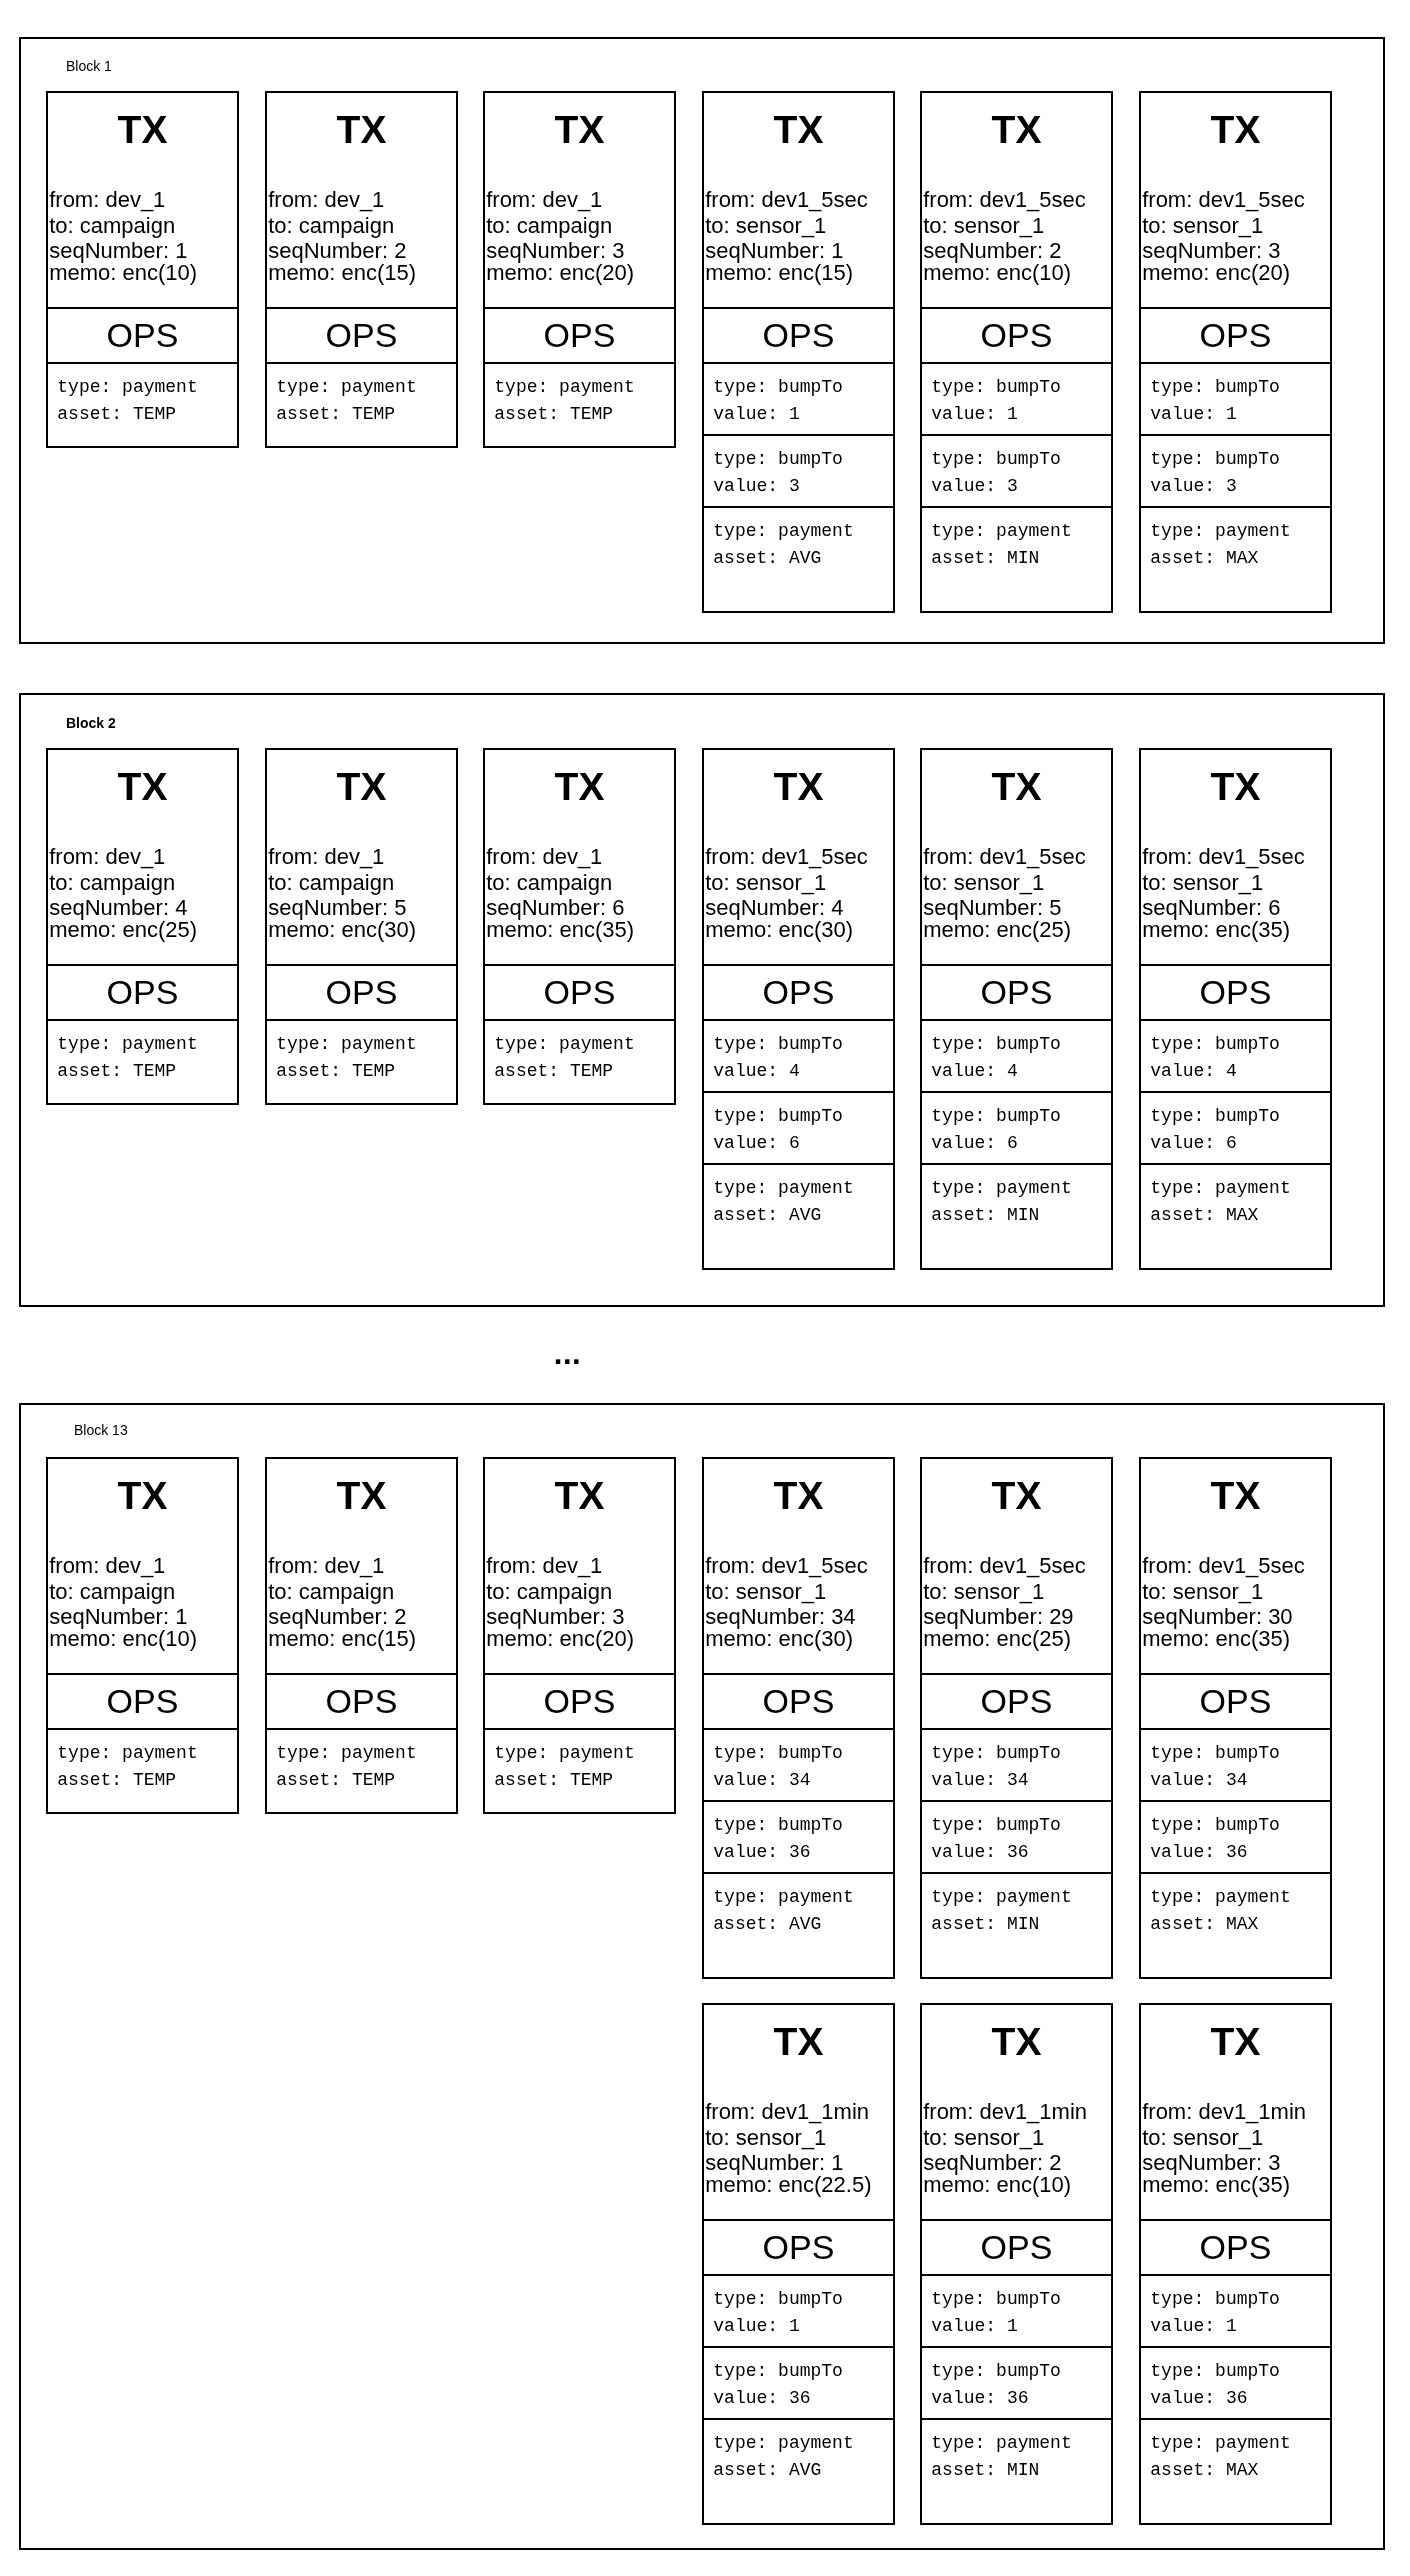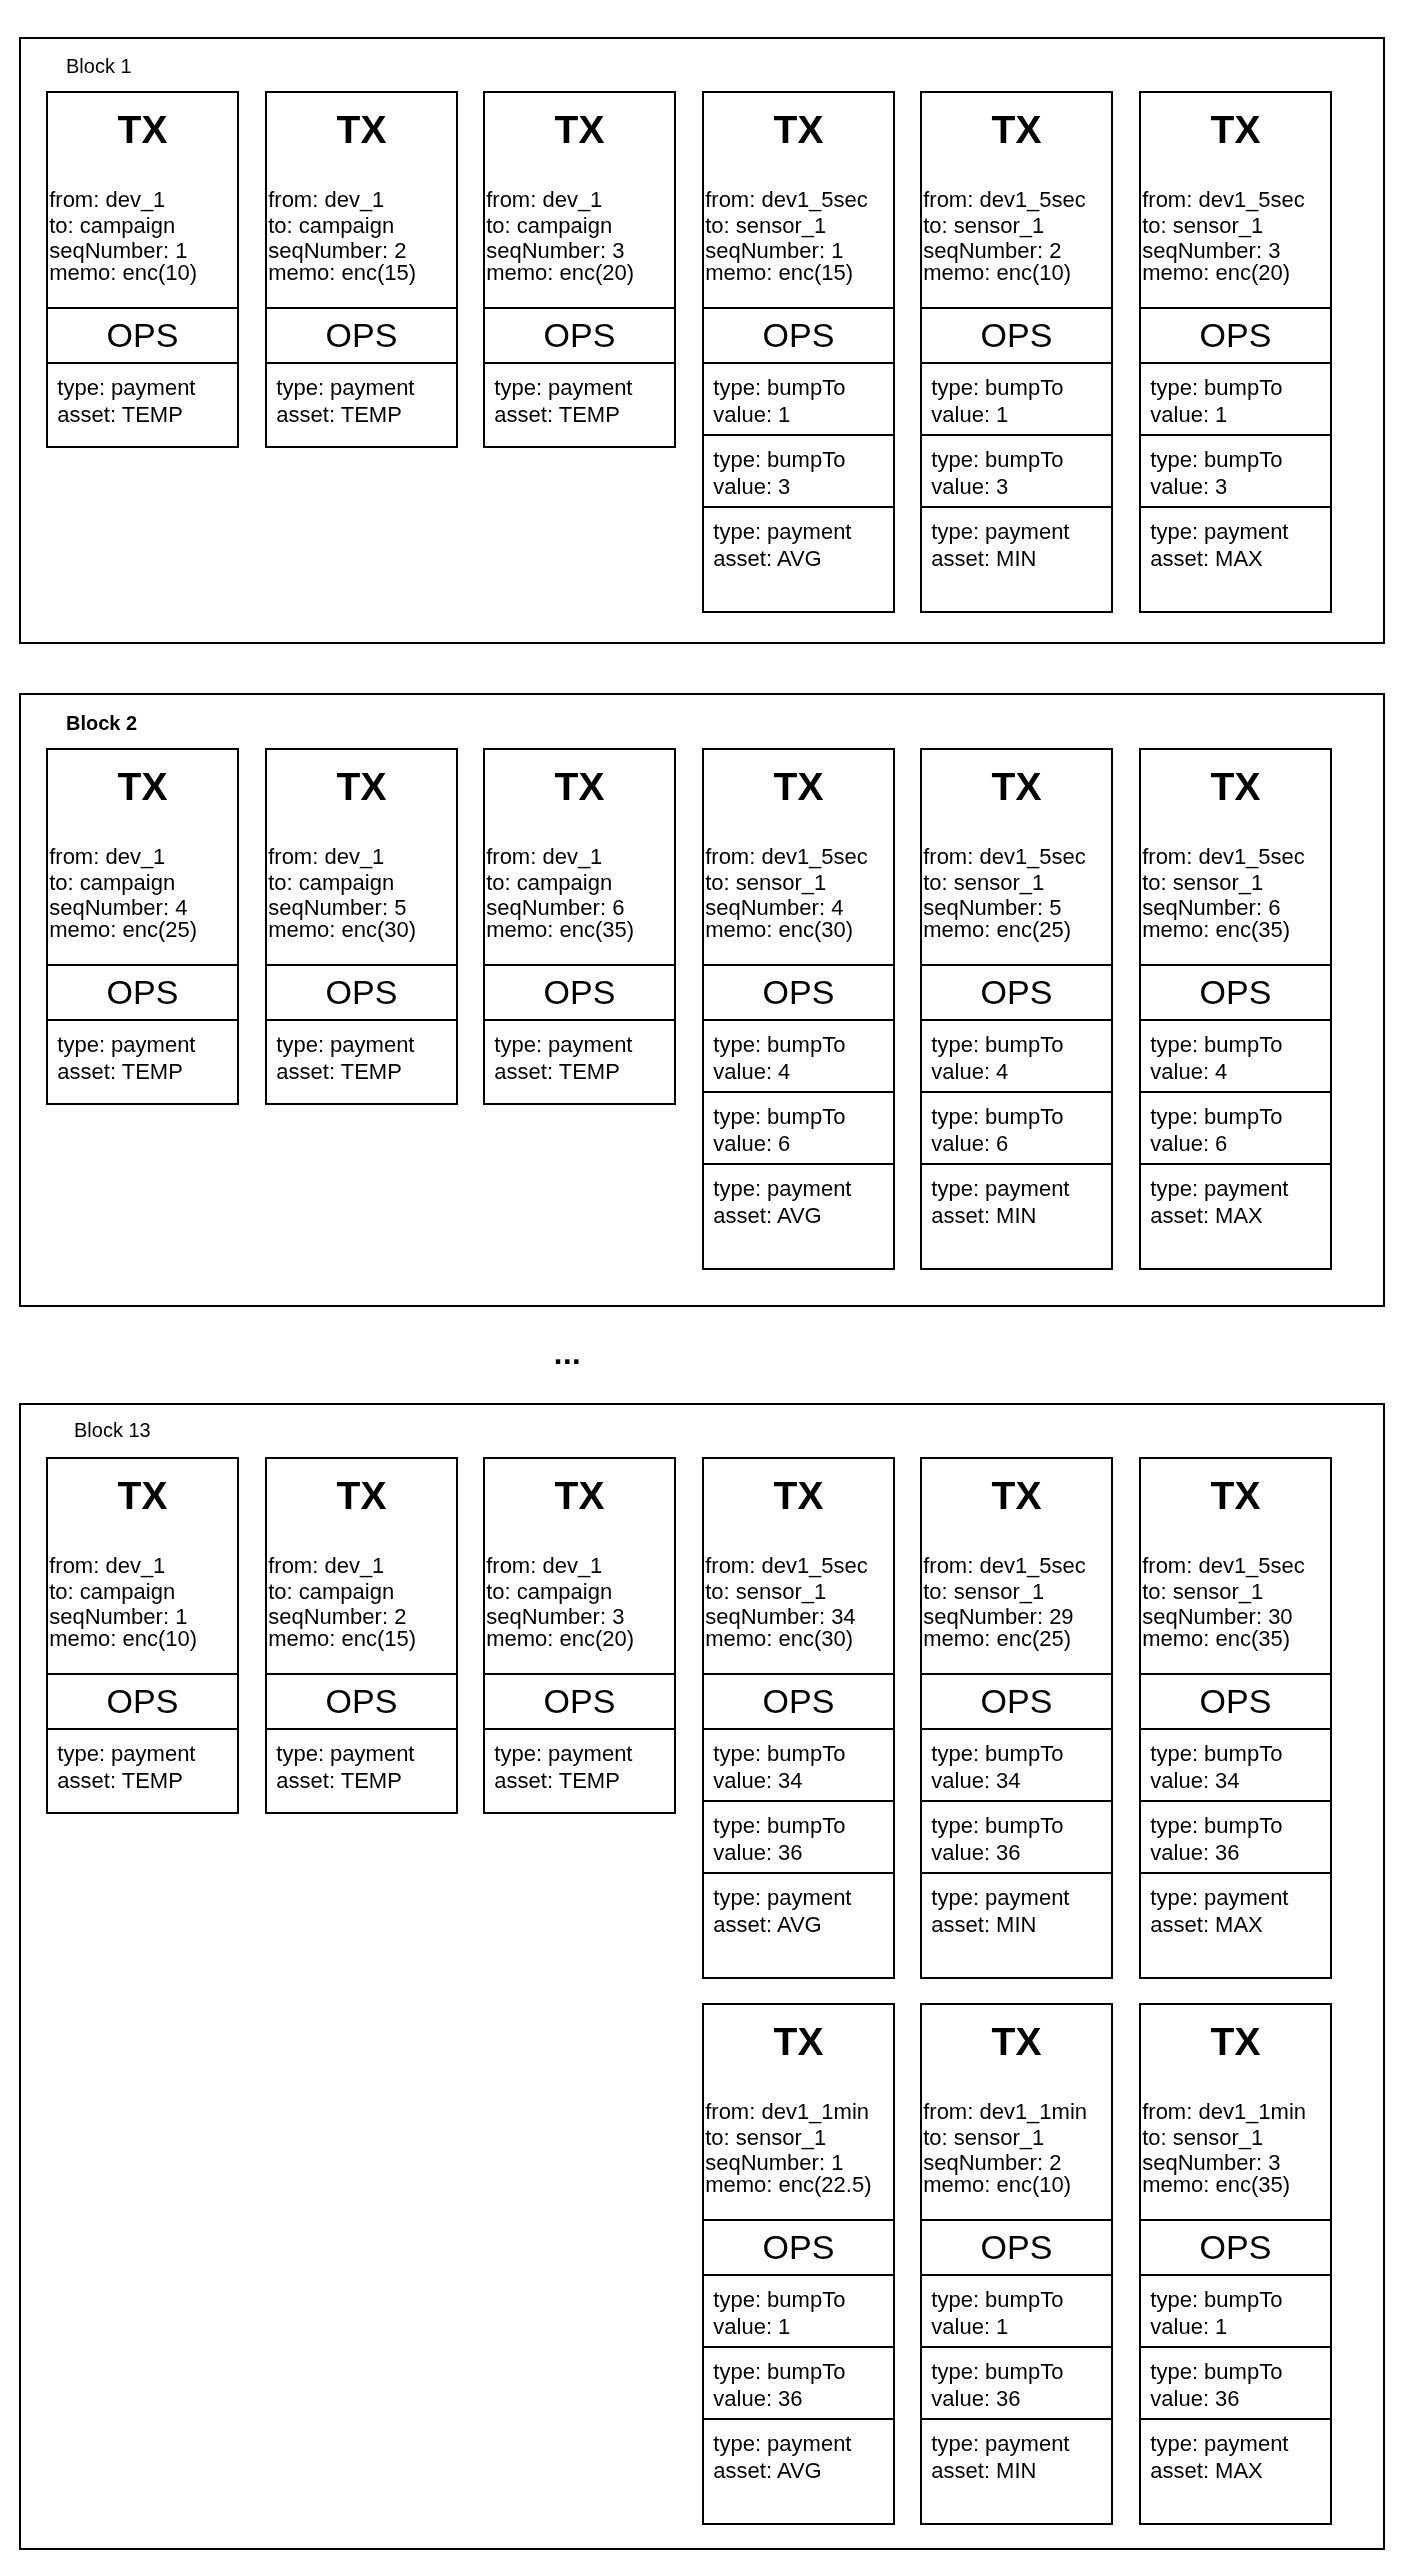--- a/index.html
+++ b/index.html
@@ -5,21 +5,21 @@
   html, body { margin: 0; padding: 0; background: #ffffff; }
   body {
     width: 1410px; height: 2576px; position: relative; overflow: hidden;
     font-family: "Liberation Sans", sans-serif; color: #000000;
   }
   .block {
     position: absolute; left: 19px; width: 1366px;
     border: 2.3px solid #000; box-sizing: border-box; background: #fff;
   }
   .block-label {
-    position: absolute; font-size: 20px; line-height: 23px; white-space: nowrap;
+    position: absolute; font-size: 14px; line-height: 23px; white-space: nowrap;
   }
   .card {
     position: absolute; width: 193px;
     border: 2.3px solid #000; box-sizing: border-box; background: #fff;
     display: flex; flex-direction: column;
   }
   .tx-section {
     height: 216px; box-sizing: border-box; position: relative;
     border-bottom: 2.3px solid #000;
   }
@@ -32,21 +32,21 @@
     font-size: 22px; line-height: 25.5px; white-space: nowrap; margin-top: 14px;
   }
   .tx-fields div { height: 25.5px; }
   .tx-fields .memo { margin-top: -3.5px; }
   .ops-header {
     height: 55px; box-sizing: border-box; border-bottom: 2.3px solid #000;
     text-align: center; font-size: 34px; line-height: 53px;
   }
   .op {
     height: 72px; box-sizing: border-box; border-bottom: 2.3px solid #000;
-    padding: 10.4px 0 0 9.3px; font-size: 22px; line-height: 27px; white-space: nowrap;
+    padding: 10.4px 0 0 9.3px; font-size: 18px; line-height: 27px; white-space: nowrap; font-family: Liberation Mono, monospace;
   }
   .op:last-child { border-bottom: none; }
   .ellipsis {
     position: absolute; left: 547px; top: 1342px; width: 41px;
     text-align: center; font-size: 31px; font-weight: bold; line-height: 23px;
     letter-spacing: 0.6px;
   }
 </style>
 </head>
 <body>

